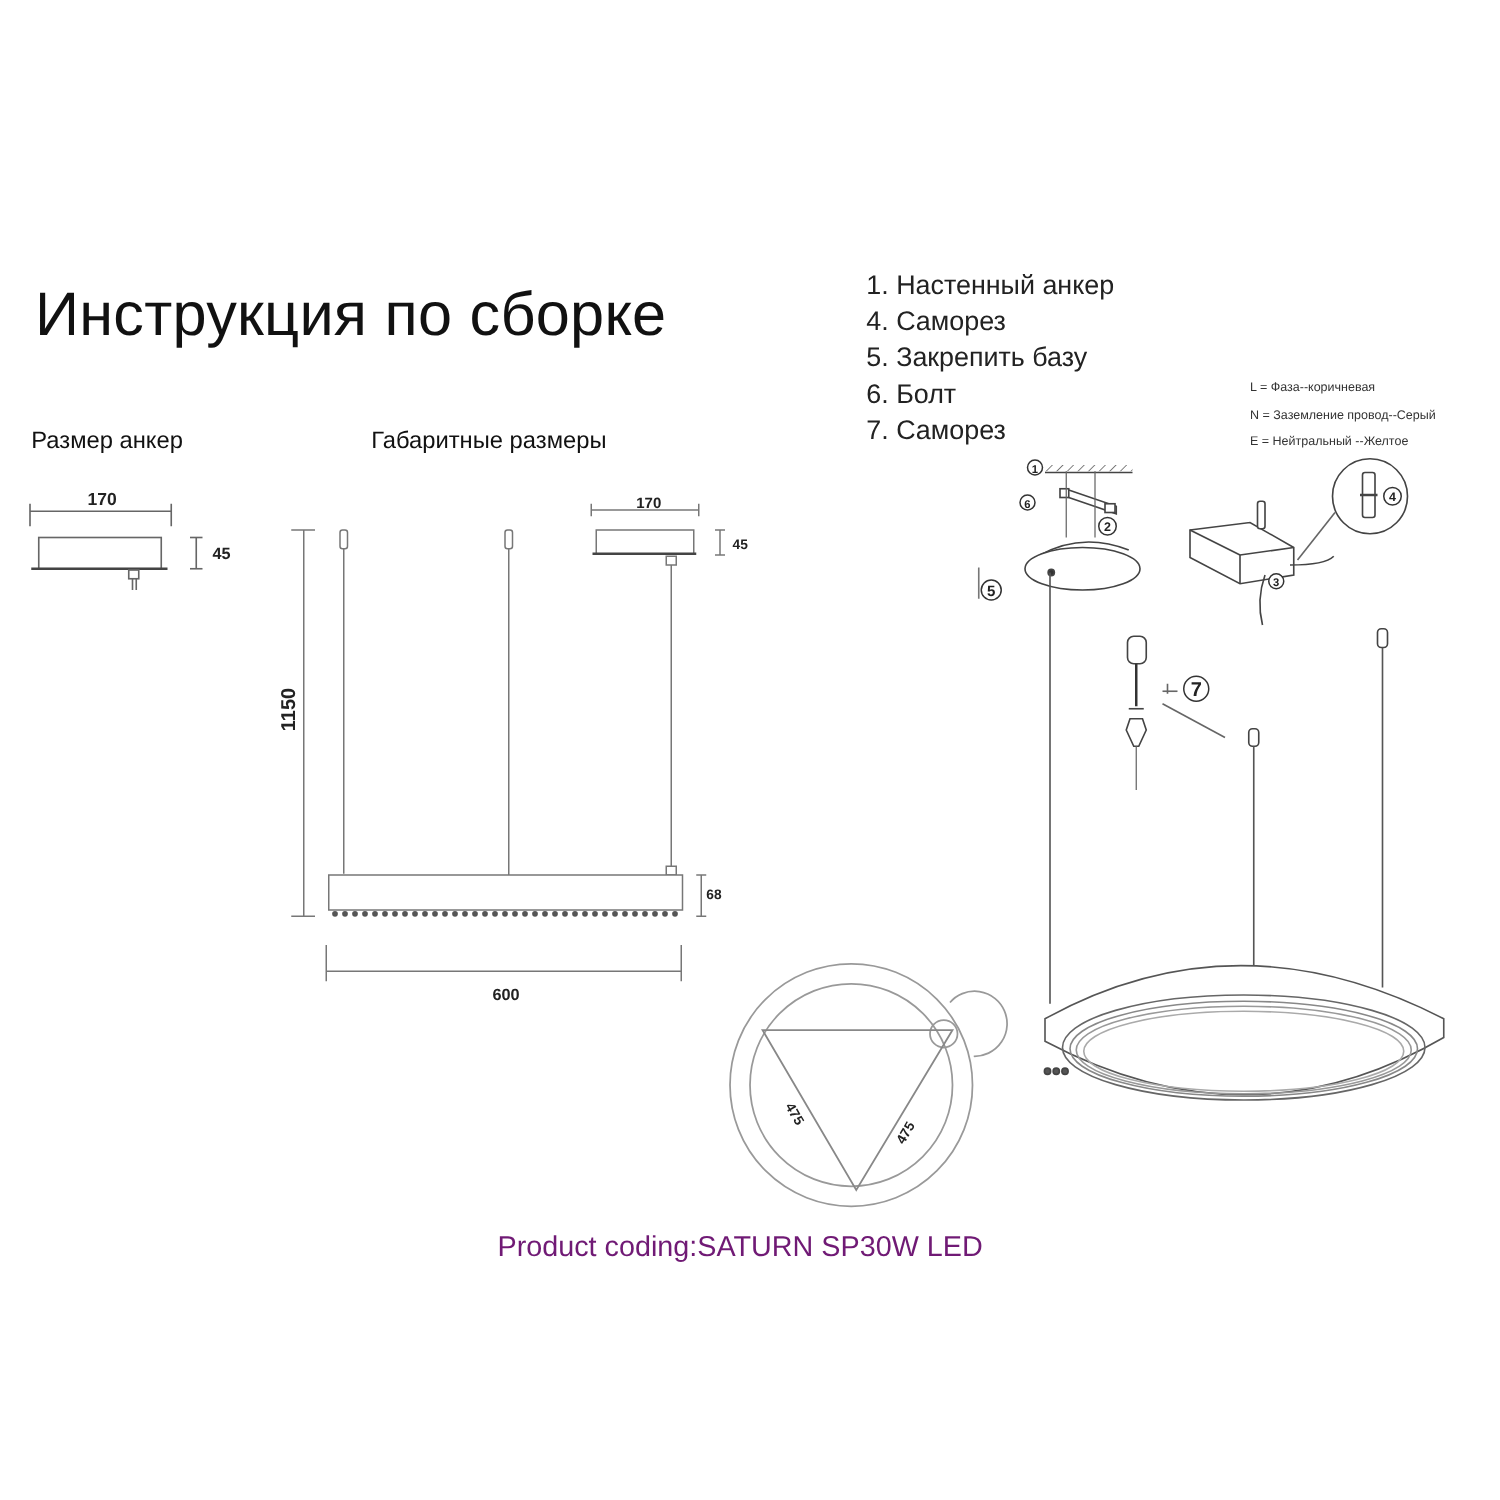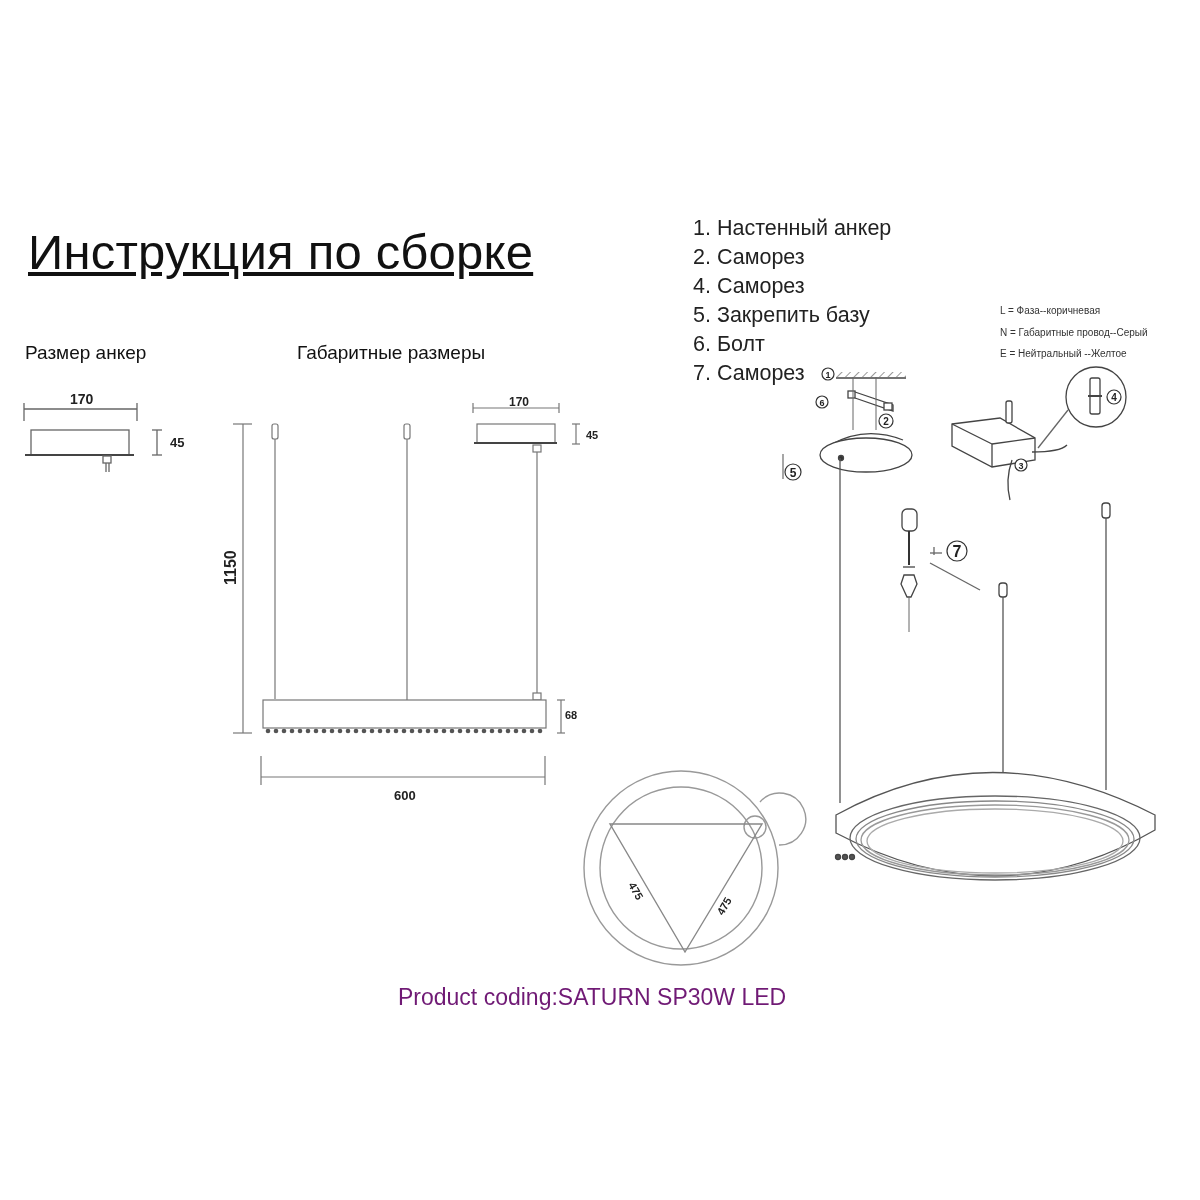--- a/index.html
+++ b/index.html
@@ -1,49 +1,48 @@
 <!DOCTYPE html>
 <html><head>
 <meta charset="utf-8">
 <style>
   html, body { margin:0; padding:0; background:#ffffff; }
   body { width:1200px; height:1200px; position:relative; overflow:hidden;
          font-family:"Liberation Sans", sans-serif; color:#111; }
   .abs { position:absolute; }
-  #title { left:28px; top:224px; font-size:49px; font-weight:400; letter-spacing:0.2px; white-space:nowrap;text-decoration:underline; }
+  #title { left:28px; top:224px; font-size:49px; font-weight:400; letter-spacing:0.2px; white-space:nowrap; }
   .subhead { font-size:19px; top:342px; white-space:nowrap; }
   #base-heading { left:25px; }
   #dims-heading { left:297px; }
   #steps { left:661px; top:214px; list-style:none; margin:0; padding:0; font-size:21.5px; line-height:29px; color:#222; }
   #steps li { white-space:nowrap;margin-left:32px; }
   #wire { left:1000px; top:300px; font-size:10px; line-height:21.5px; color:#333; }
   #wire div { white-space:nowrap; }
   #coding { left:398px; top:984px; font-size:23px; white-space:nowrap; color:#701a75; }
   .dimtxt { font-size:13px; font-weight:700; fill:#222; font-family:"Liberation Sans", sans-serif; }
   svg.layer { position:absolute; left:0; top:0; }
 </style>
 </head>
 <body>
 
 <div id="title" class="abs">Инструкция по сборке</div>
 <div id="base-heading" class="abs subhead">Размер анкер</div>
 <div id="dims-heading" class="abs subhead">Габаритные размеры</div>
 
 <ol id="steps" class="abs">
   <li><span>1.</span> <span>Настенный анкер</span></li>
-  <li><span>2.</span> <span>Саморез</span></li>
   <li><span>4.</span> <span>Саморез</span></li>
   <li><span>5.</span> <span>Закрепить базу</span></li>
   <li><span>6.</span> <span>Болт</span></li>
   <li><span>7.</span> <span>Саморез</span></li>
 </ol>
 
 <div id="wire" class="abs">
   <div>L = Фаза--коричневая</div>
-  <div>N = Габаритные провод--Серый</div>
+  <div>N = Заземление провод--Серый</div>
   <div>E = Нейтральный --Желтое</div>
 </div>
 
 <div id="coding" class="abs">Product coding:SATURN SP30W LED</div>
 
 <svg class="layer" width="1200" height="1200" viewBox="0 0 1200 1200">
   <defs>
     <pattern id="hatch" width="6" height="6" patternUnits="userSpaceOnUse" patternTransform="rotate(45)">
       <line x1="0" y1="0" x2="0" y2="6" stroke="#555" stroke-width="1.2"></line>
     </pattern>

